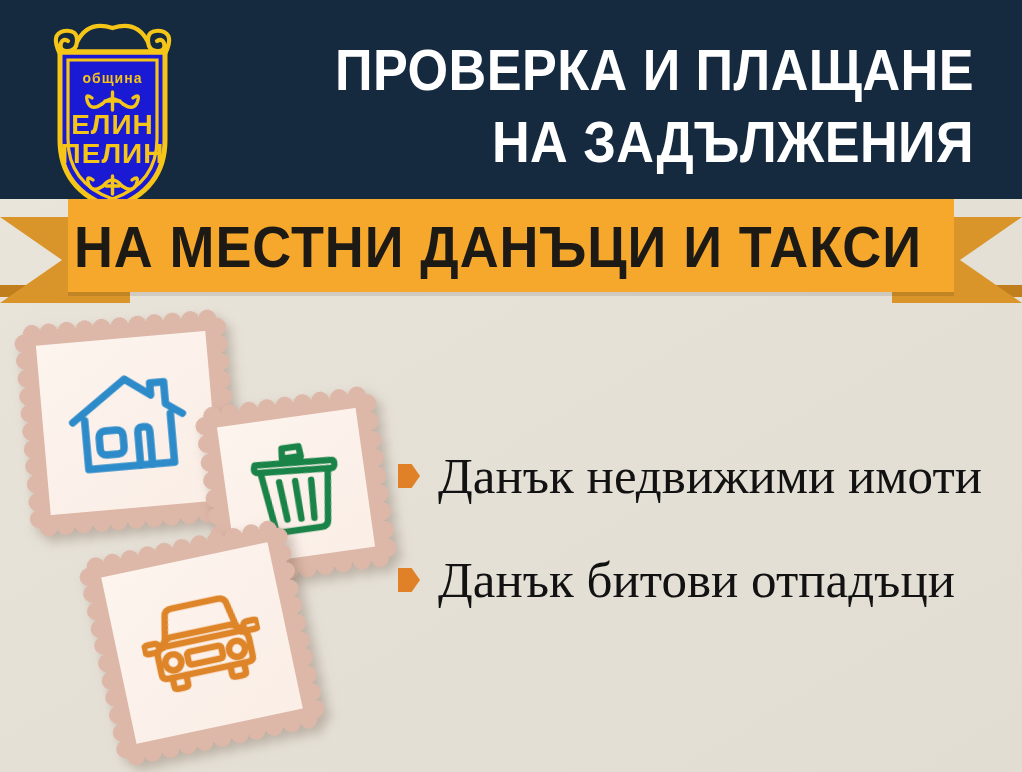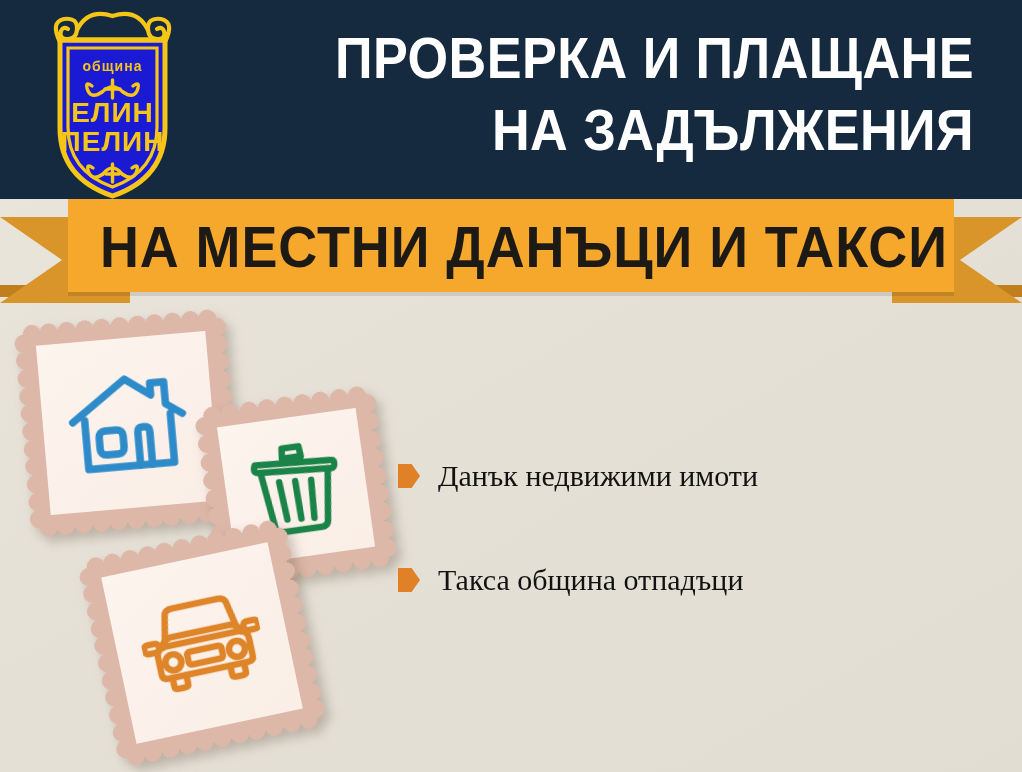--- a/index.html
+++ b/index.html
@@ -25,21 +25,21 @@
   .header-bar {
     position: absolute;
     left: 0; top: 0;
     width: 1022px;
     height: 199px;
     background: #15293f;
     z-index: 5;
   }
   .header-inner {
     position: absolute;
-    left: 0; top: 4px;
+    left: 0; top: 16px;
     width: 1022px; height: 153px;
     display: flex;
     align-items: flex-start;
     z-index: 6;
     border-radius: 7px;
   }
 
   
   .crest-wrap {
     position: absolute;
@@ -108,21 +108,21 @@
   .ribbon-body {
     position: absolute;
     left: 68px;
     top: 0;
     width: 886px;
     height: 93px;
     background: #f5a82c;
     z-index: 3;
     display: flex;
     align-items: center;
-    justify-content: flex-start;
+    justify-content: flex-end;
     box-shadow: 0 4px 0 rgba(0,0,0,0.10);
   }
   .ribbon-text {
     color: #1d1a15;
     font-family: "Liberation Sans Narrow", "Liberation Sans", sans-serif;
     font-weight: bold;
     font-size: 58px;
     line-height: 58px;
     letter-spacing: 1px;
     transform: scaleX(0.93);
@@ -173,21 +173,21 @@
   .bullet {
     width: 22px;
     height: 24px;
     background: #e08128;
     clip-path: polygon(0 0, 62% 0, 100% 50%, 62% 100%, 0 100%);
     flex: 0 0 auto;
     margin-right: 18px;
   }
   .item-label {
     font-family: "Liberation Serif", "DejaVu Serif", serif;
-    font-size: 30px;
+    font-size: 51px;
     line-height: 48px;
     color: #121212;
     white-space: nowrap;
   }
 </style>
 </head>
 <body>
 
 <div id="poster">
 
@@ -306,19 +306,19 @@
 
   <div class="list">
 
     <div class="list-item">
       <span class="bullet"></span>
       <span class="item-label">Данък недвижими имоти</span>
     </div>
 
     <div class="list-item">
       <span class="bullet"></span>
-      <span class="item-label">Такса община отпадъци</span>
+      <span class="item-label">Данък битови отпадъци</span>
     </div>
 
 
   </div>
 
 </div>
 
 </body></html>

